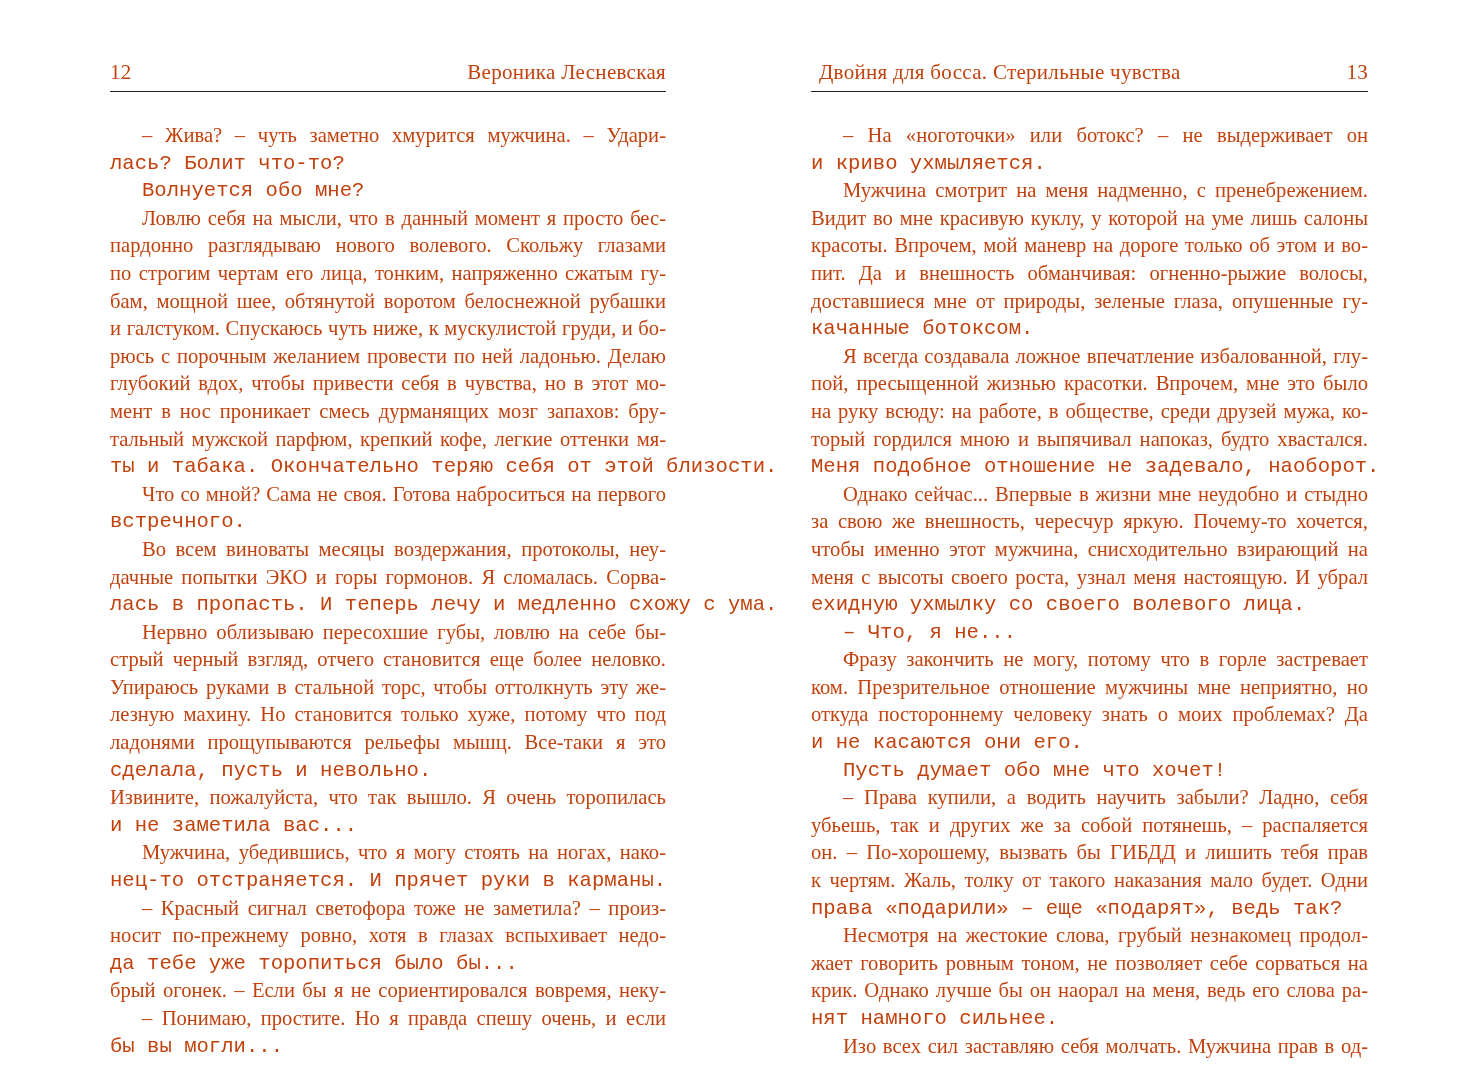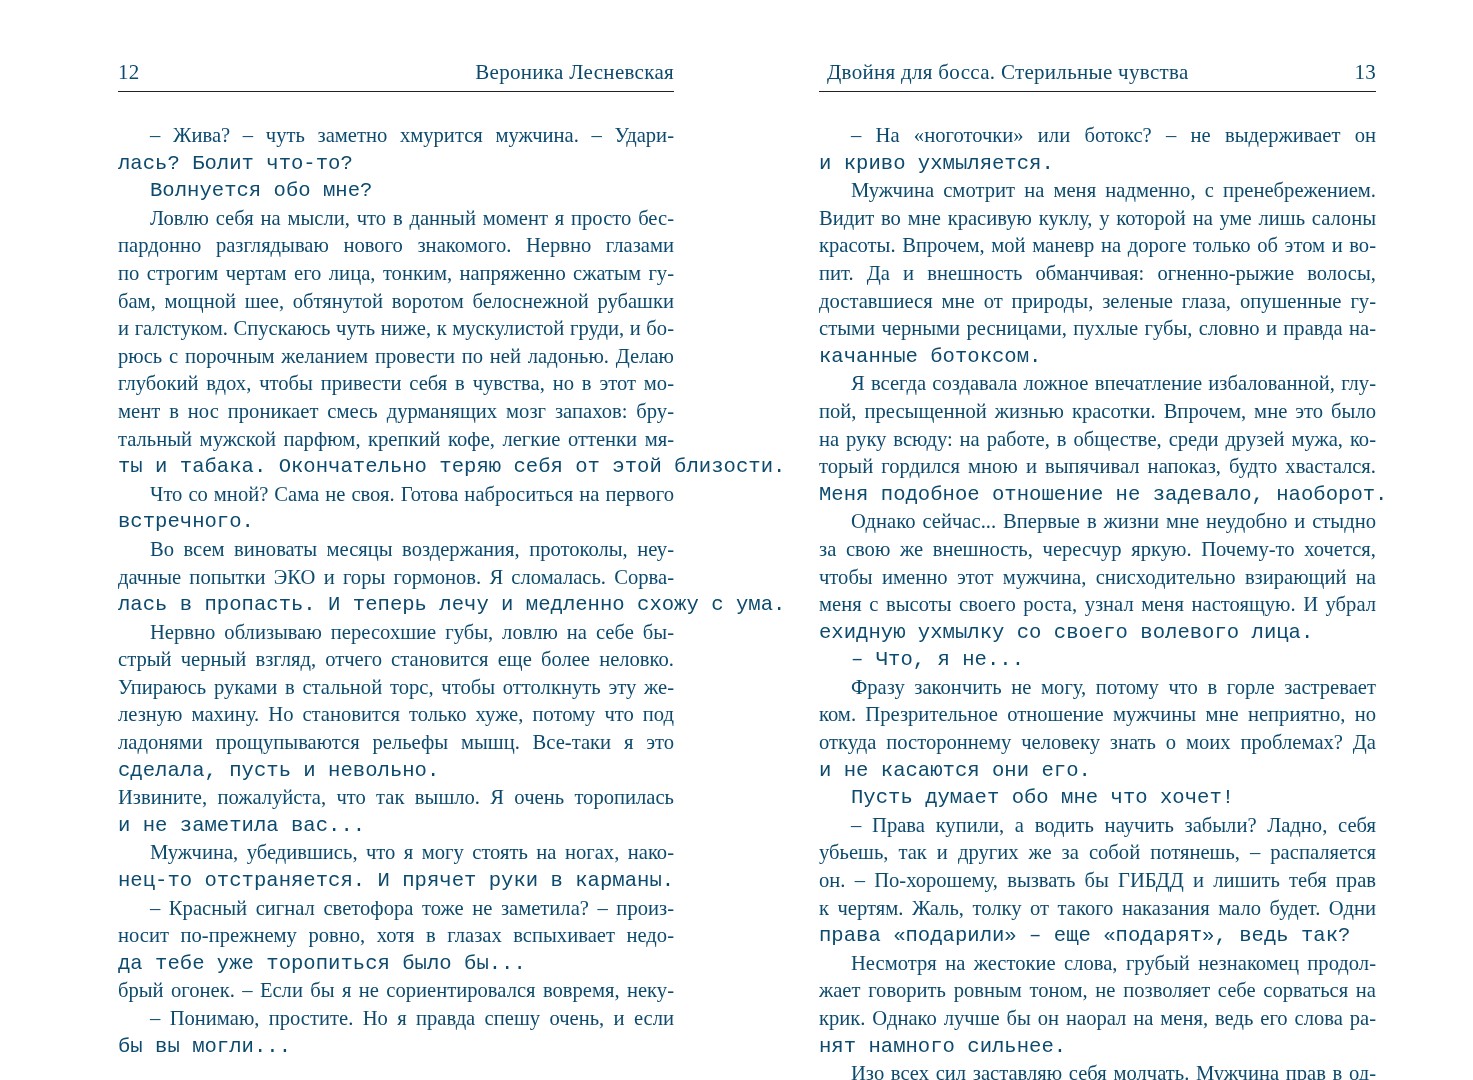--- a/index.html
+++ b/index.html
@@ -1,21 +1,20 @@
 <!DOCTYPE html>
 <html><head>
 <meta charset="utf-8">
 <style>
   html, body { margin: 0; padding: 0; background: #ffffff; }
   body { width: 1473px; height: 1080px; position: relative; overflow: hidden; }
   .page {
     position: absolute; top: 0; height: 1080px;
     font-family: "Liberation Serif", "DejaVu Serif", serif;
-    color: #0c4a6e;
-    margin-left: 8px;
+    color: #c2410c;
   }
   .page.left { left: 110px; width: 556px; }
   .page.right { left: 811px; width: 557px; }
   .running-head {
     position: absolute; top: 56px; left: 0; right: 0;
     height: 32px; font-size: 21px; line-height: 32px;
     letter-spacing: 0.3px;
   }
   .running-head .num { position: absolute; top: 0; }
   .running-head .title { position: absolute; top: 0; text-align: right; }
@@ -45,21 +44,21 @@
   <div class="running-head">
     <span class="num">12</span>
     <span class="title">Вероника Лесневская</span>
   </div>
   <div class="rule"></div>
   <div class="body">
       <span class="line indent">– Жива? – чуть заметно хмурится мужчина. – Удари-</span>
       <span class="line last">лась? Болит что-то?</span>
       <span class="line indent last">Волнуется обо мне?</span>
       <span class="line indent">Ловлю себя на мысли, что в данный момент я просто бес-</span>
-      <span class="line">пардонно разглядываю нового знакомого. Нервно глазами</span>
+      <span class="line">пардонно разглядываю нового волевого. Скольжу глазами</span>
       <span class="line">по строгим чертам его лица, тонким, напряженно сжатым гу-</span>
       <span class="line">бам, мощной шее, обтянутой воротом белоснежной рубашки</span>
       <span class="line">и галстуком. Спускаюсь чуть ниже, к мускулистой груди, и бо-</span>
       <span class="line">рюсь с порочным желанием провести по ней ладонью. Делаю</span>
       <span class="line">глубокий вдох, чтобы привести себя в чувства, но в этот мо-</span>
       <span class="line">мент в нос проникает смесь дурманящих мозг запахов: бру-</span>
       <span class="line">тальный мужской парфюм, крепкий кофе, легкие оттенки мя-</span>
       <span class="line last">ты и табака. Окончательно теряю себя от этой близости.</span>
       <span class="line indent">Что со мной? Сама не своя. Готова наброситься на первого</span>
       <span class="line last">встречного.</span>
@@ -92,21 +91,20 @@
   </div>
   <div class="rule"></div>
   <div class="body">
       <span class="line indent">– На «ноготочки» или ботокс? – не выдерживает он</span>
       <span class="line last">и криво ухмыляется.</span>
       <span class="line indent">Мужчина смотрит на меня надменно, с пренебрежением.</span>
       <span class="line">Видит во мне красивую куклу, у которой на уме лишь салоны</span>
       <span class="line">красоты. Впрочем, мой маневр на дороге только об этом и во-</span>
       <span class="line">пит. Да и внешность обманчивая: огненно-рыжие волосы,</span>
       <span class="line">доставшиеся мне от природы, зеленые глаза, опушенные гу-</span>
-      <span class="line">стыми черными ресницами, пухлые губы, словно и правда на-</span>
       <span class="line last">качанные ботоксом.</span>
       <span class="line indent">Я всегда создавала ложное впечатление избалованной, глу-</span>
       <span class="line">пой, пресыщенной жизнью красотки. Впрочем, мне это было</span>
       <span class="line">на руку всюду: на работе, в обществе, среди друзей мужа, ко-</span>
       <span class="line">торый гордился мною и выпячивал напоказ, будто хвастался.</span>
       <span class="line last">Меня подобное отношение не задевало, наоборот.</span>
       <span class="line indent">Однако сейчас... Впервые в жизни мне неудобно и стыдно</span>
       <span class="line">за свою же внешность, чересчур яркую. Почему-то хочется,</span>
       <span class="line">чтобы именно этот мужчина, снисходительно взирающий на</span>
       <span class="line">меня с высоты своего роста, узнал меня настоящую. И убрал</span>

